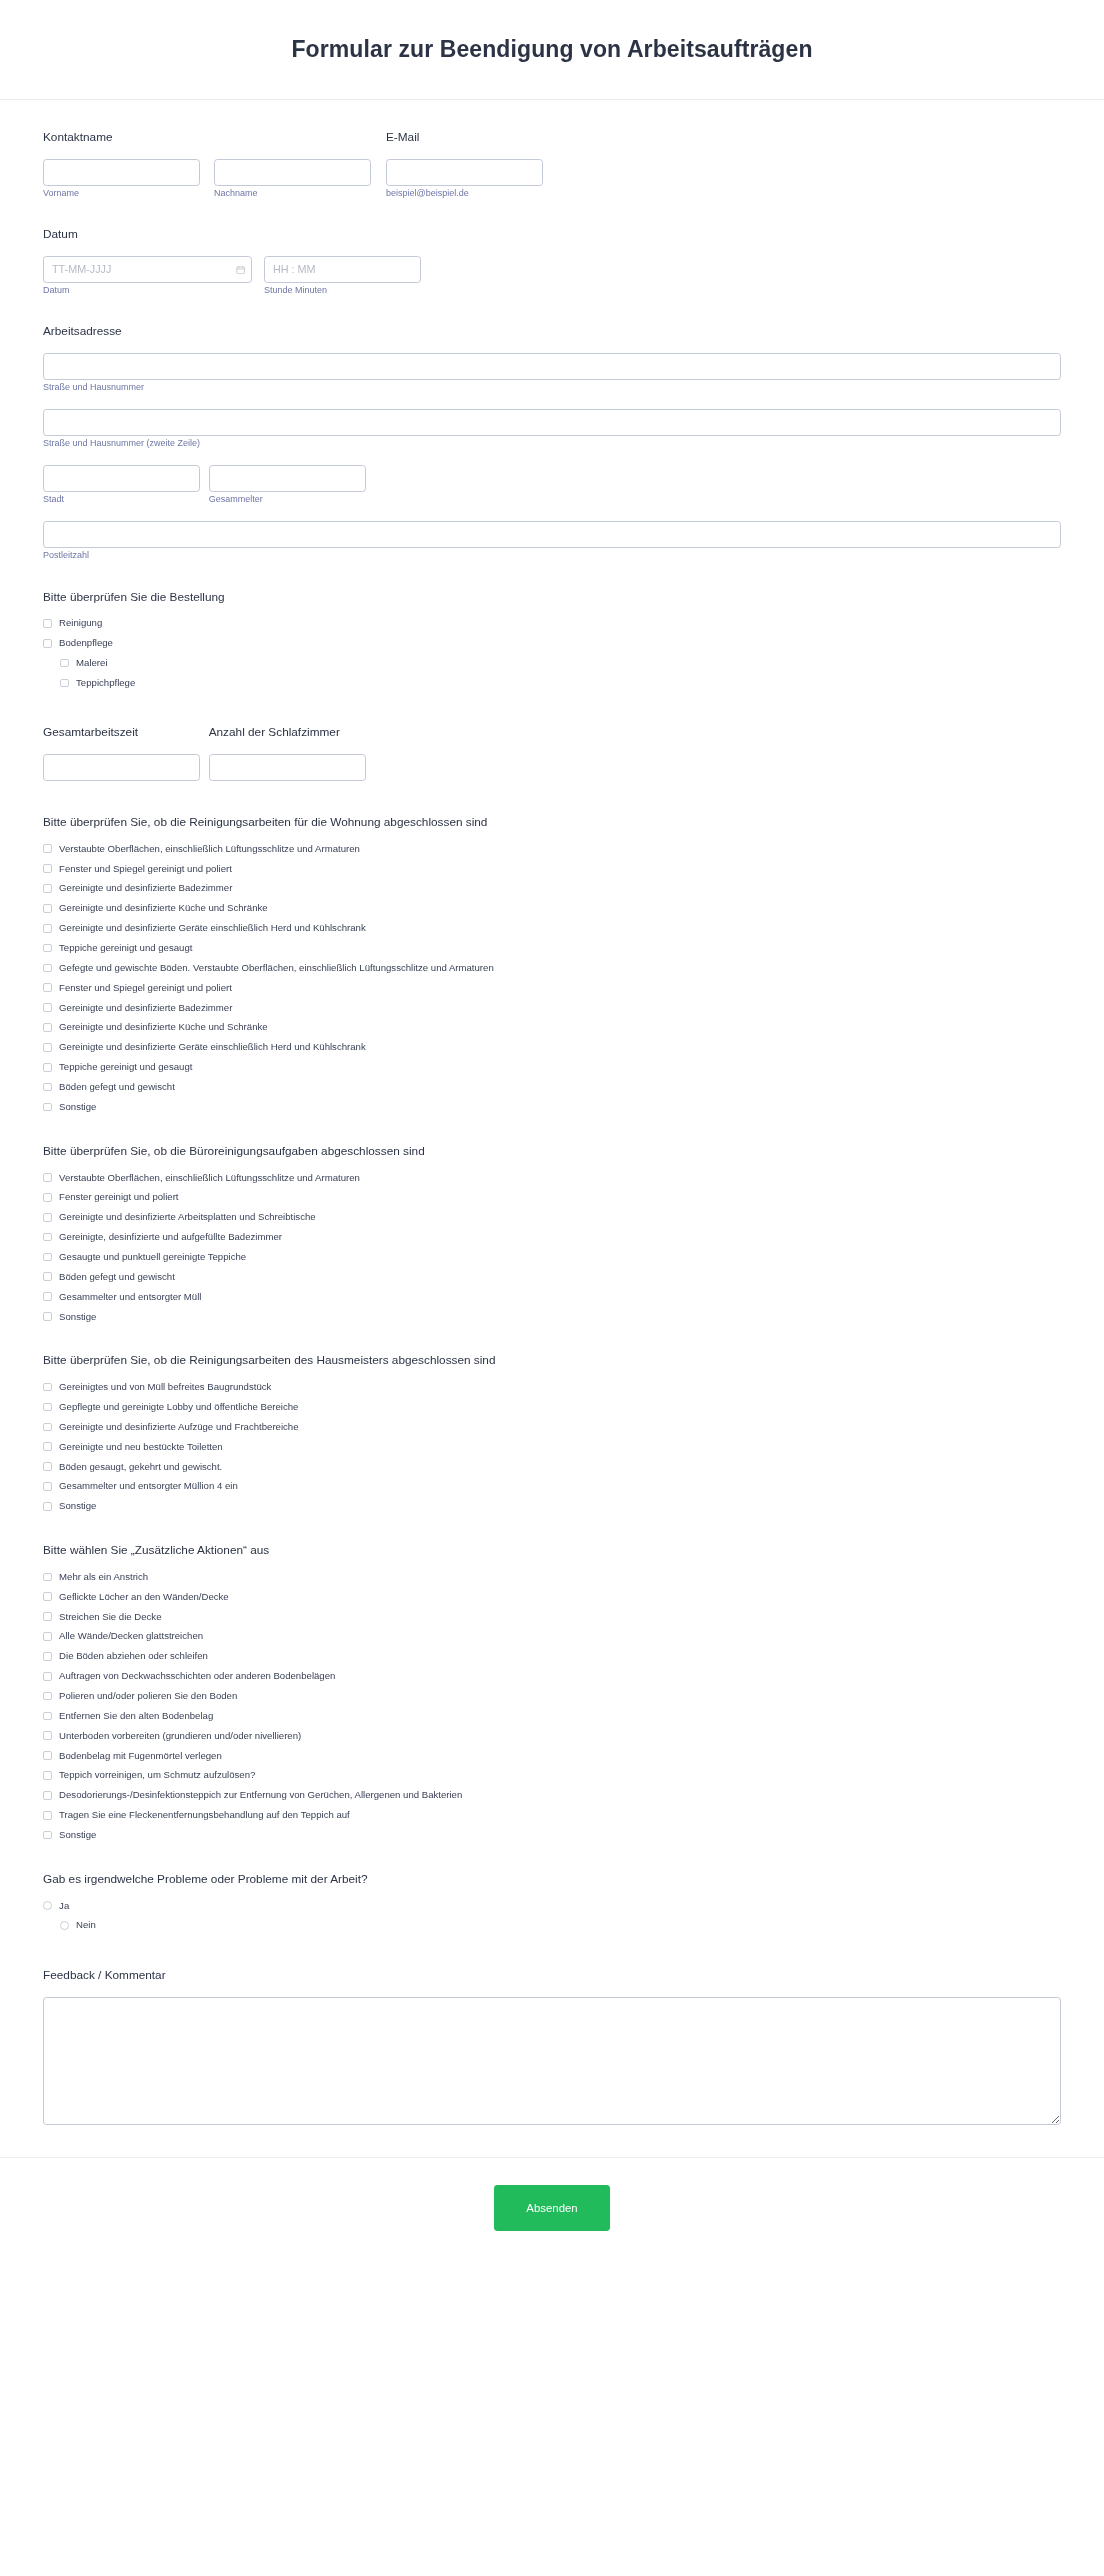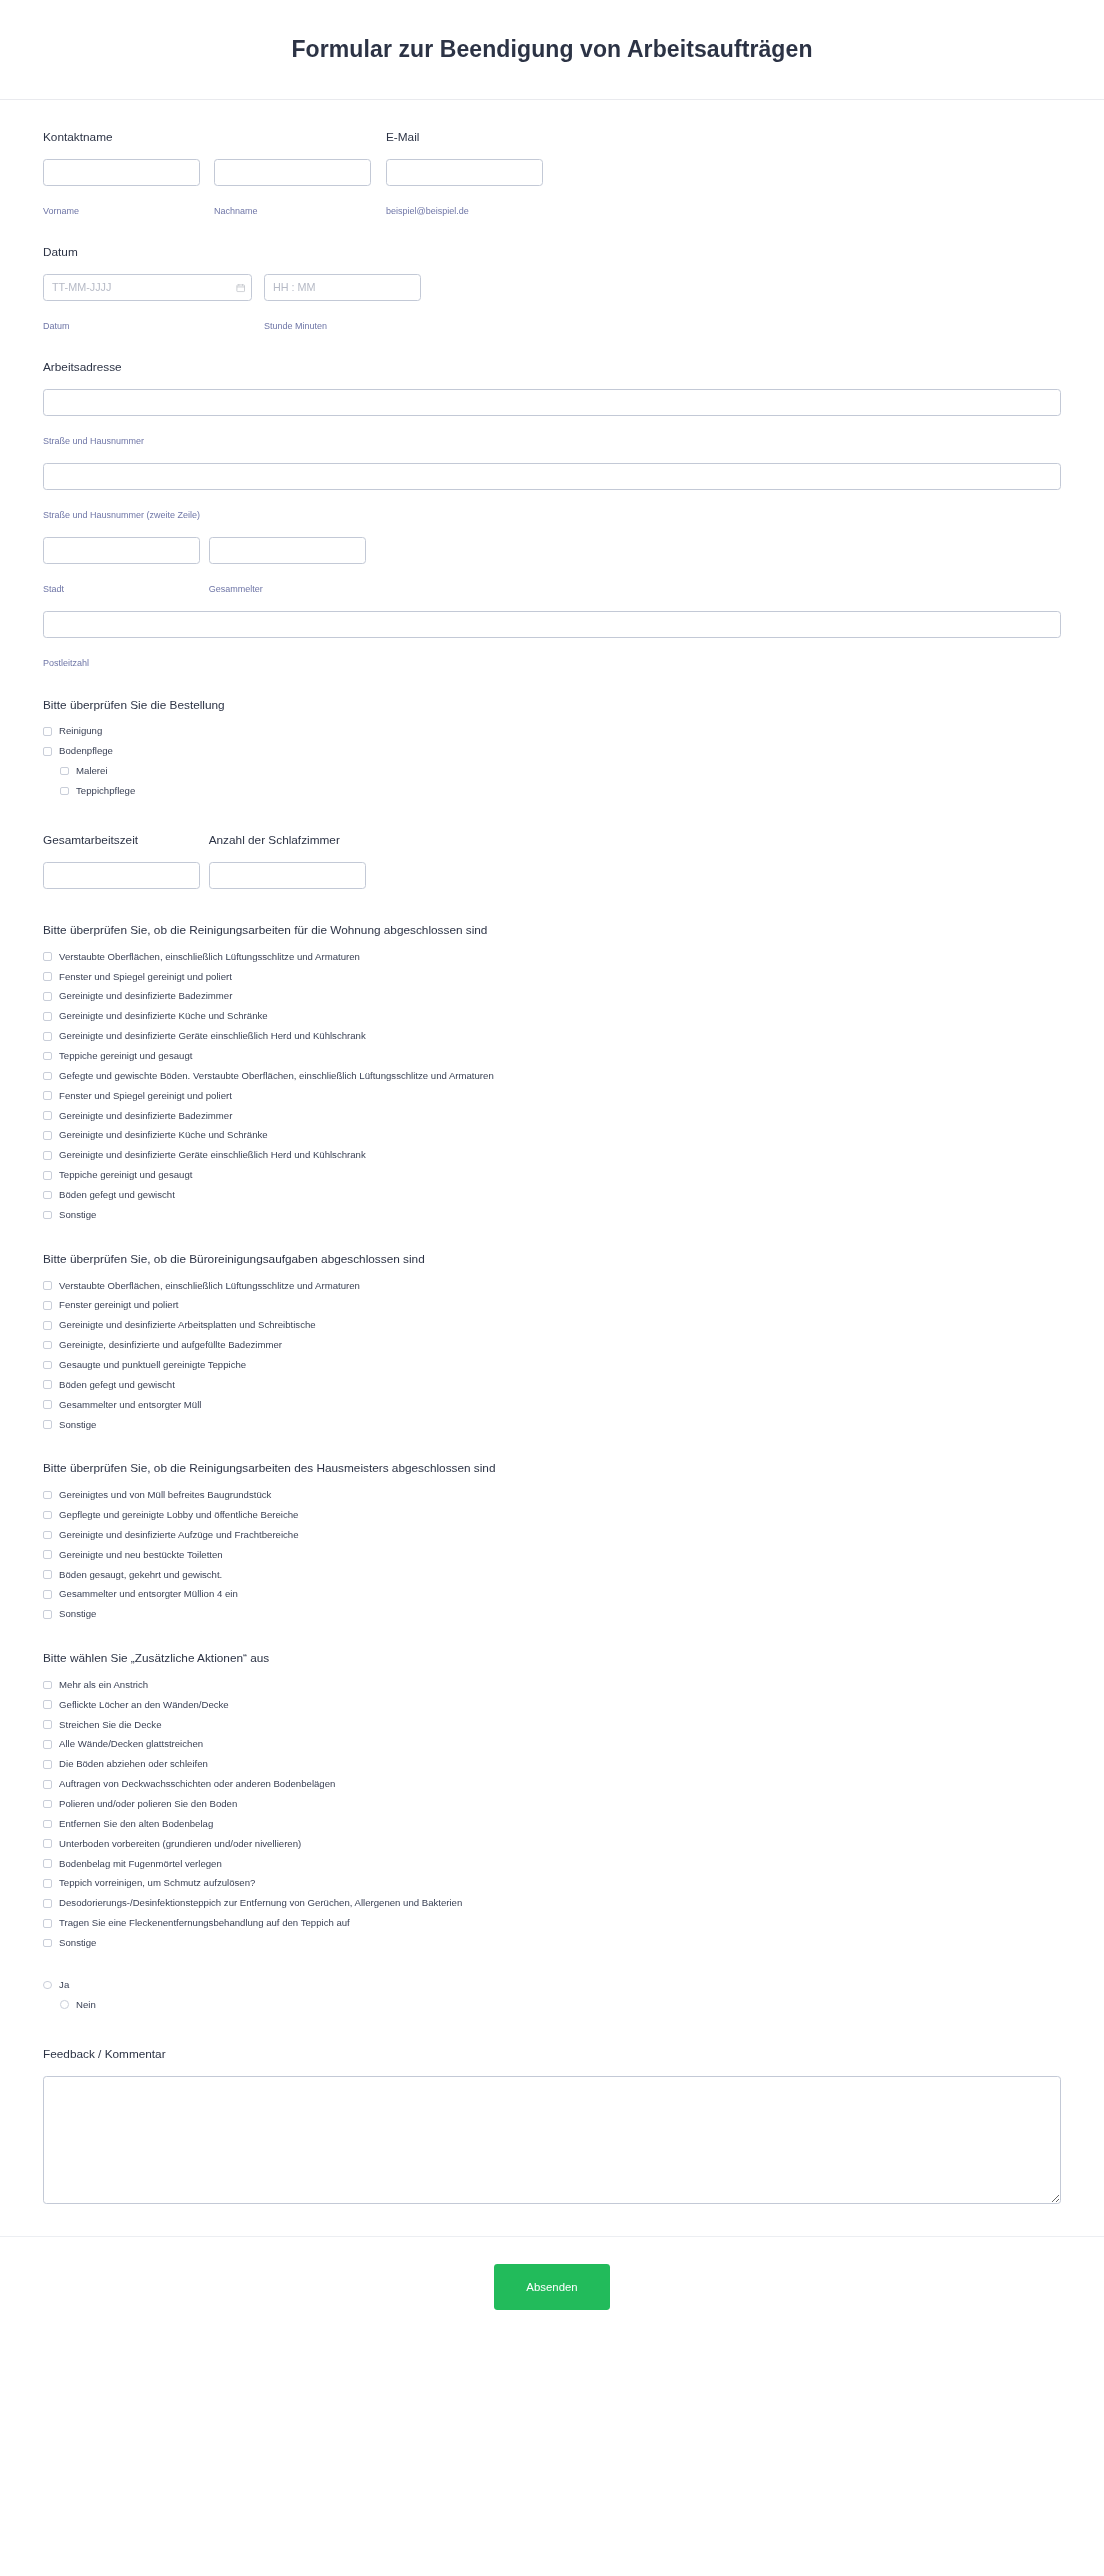--- a/index.html
+++ b/index.html
@@ -41,21 +41,21 @@
   .q-label {
     font-size: 11.8px;
     color: #2c3345;
     font-weight: normal;
     margin-bottom: 12.8px;
     line-height: 1.35;
   }
   .sub-label {
     font-size: 9px;
     color: #6f76a7;
-    margin-top: 20px;
+    margin-top: 2px;
     line-height: 1.3;
   }
 
   .row { display: flex; }
   .col-spacer { width: 14px; flex: 0 0 14px; }
 
   input.txt, textarea.txt {
     width: 100%;
     border: 0.7px solid #c3c9d6;
     border-radius: 3.4px;
@@ -485,20 +485,21 @@
           <div class="check-row">
             <span class="cbox"></span>
             <span class="opt-text">Sonstige</span>
           </div>
         </div>
     </div>
 
     <div class="gap-m"></div>
 
     <div class="field-block">
+      <div class="q-label">Gab es irgendwelche Probleme oder Probleme mit der Arbeit?</div>
       <div class="two-col-opts">
         <div class="col">
           <div class="check-row">
             <span class="rbox"></span>
             <span class="opt-text">Ja</span>
           </div>
         </div>
         <div class="col right">
           <div class="check-row">
             <span class="rbox"></span>

